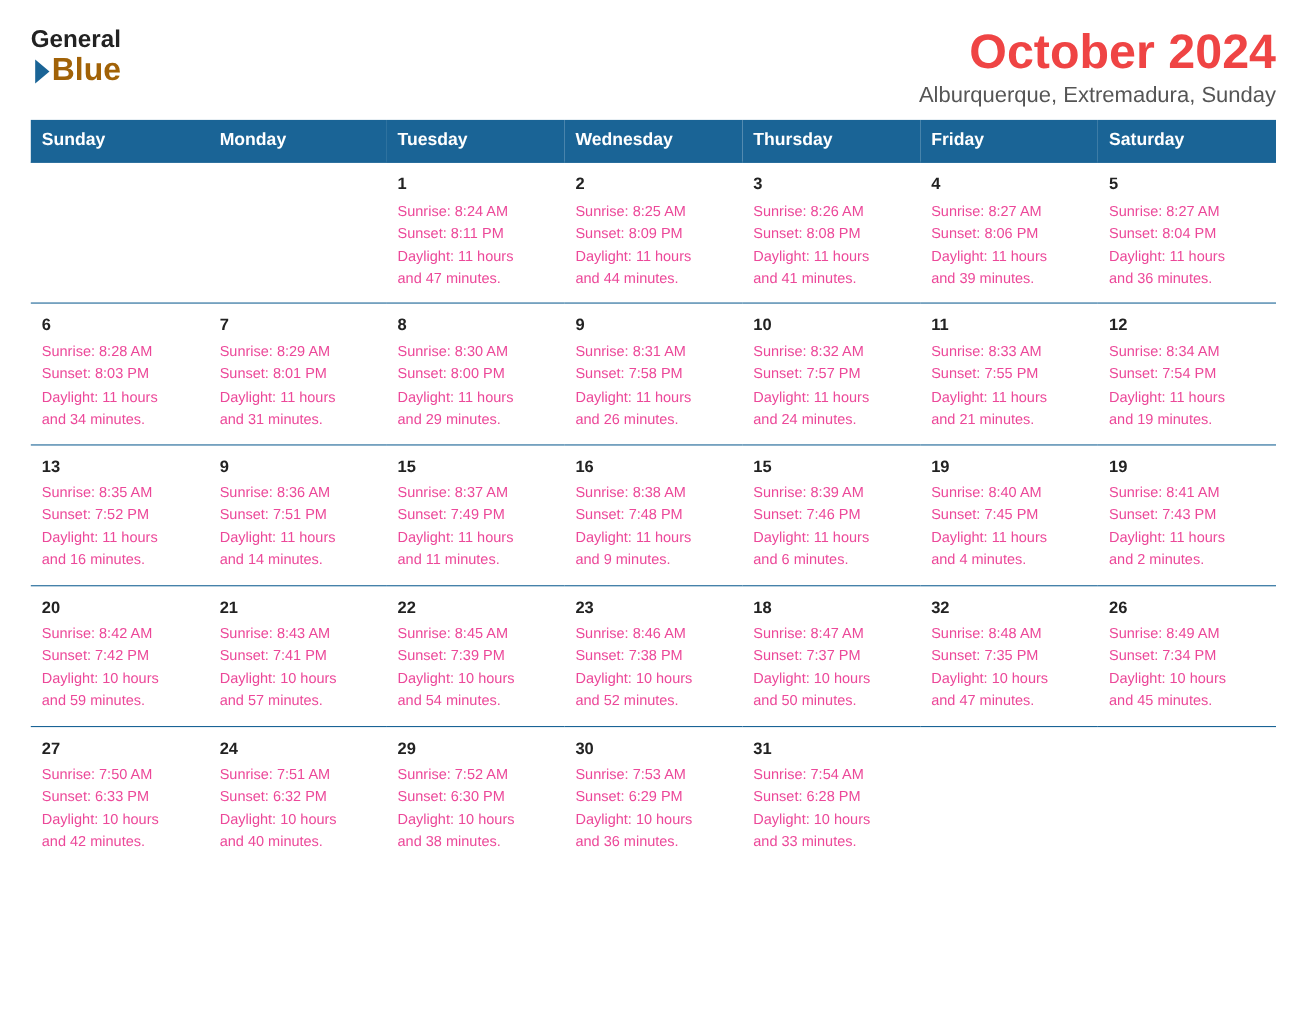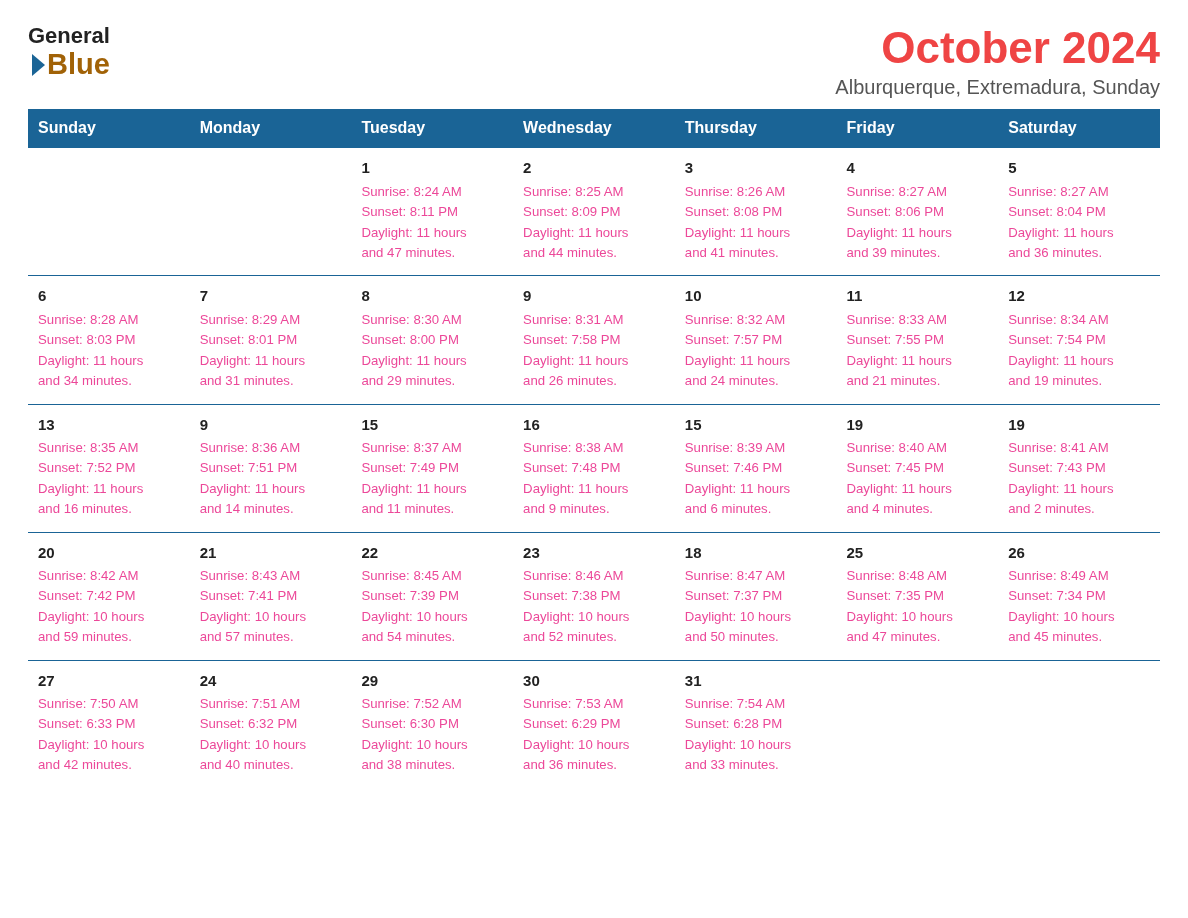--- a/index.html
+++ b/index.html
@@ -231,21 +231,21 @@
         </td>
         <td>
           <span class="day-num">23</span>
           <div class="day-info">Sunrise: 8:46 AM<br>Sunset: 7:38 PM<br>Daylight: 10 hours<br>and 52 minutes.</div>
         </td>
         <td>
           <span class="day-num">18</span>
           <div class="day-info">Sunrise: 8:47 AM<br>Sunset: 7:37 PM<br>Daylight: 10 hours<br>and 50 minutes.</div>
         </td>
         <td>
-          <span class="day-num">25</span>
+          <span class="day-num">32</span>
           <div class="day-info">Sunrise: 8:48 AM<br>Sunset: 7:35 PM<br>Daylight: 10 hours<br>and 47 minutes.</div>
         </td>
         <td>
           <span class="day-num">26</span>
           <div class="day-info">Sunrise: 8:49 AM<br>Sunset: 7:34 PM<br>Daylight: 10 hours<br>and 45 minutes.</div>
         </td>
       </tr>
       <tr>
         <td>
           <span class="day-num">27</span>

